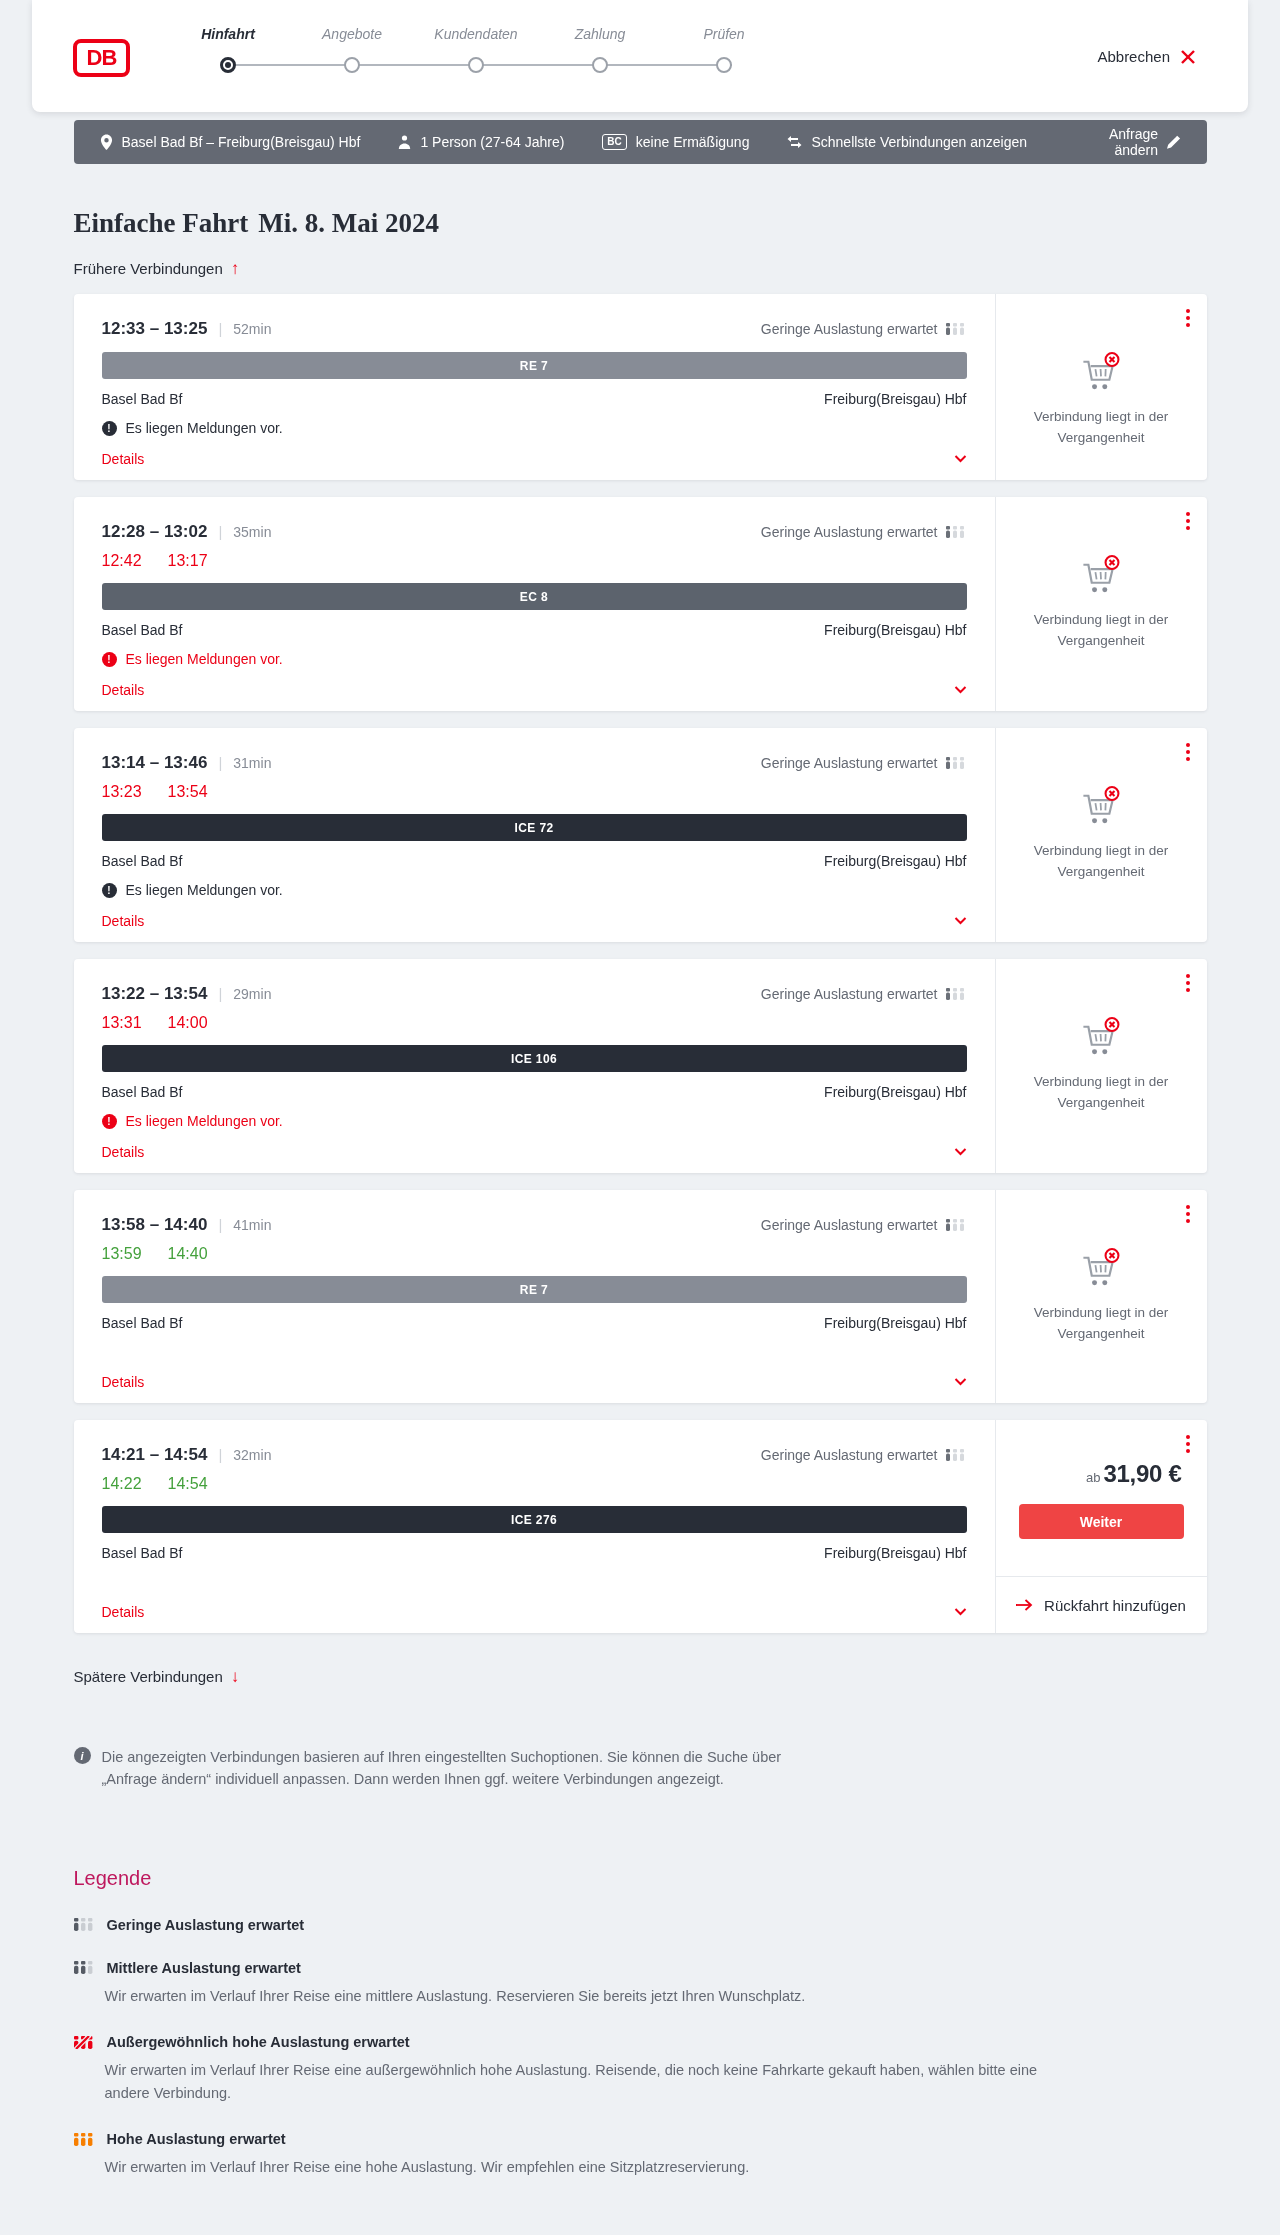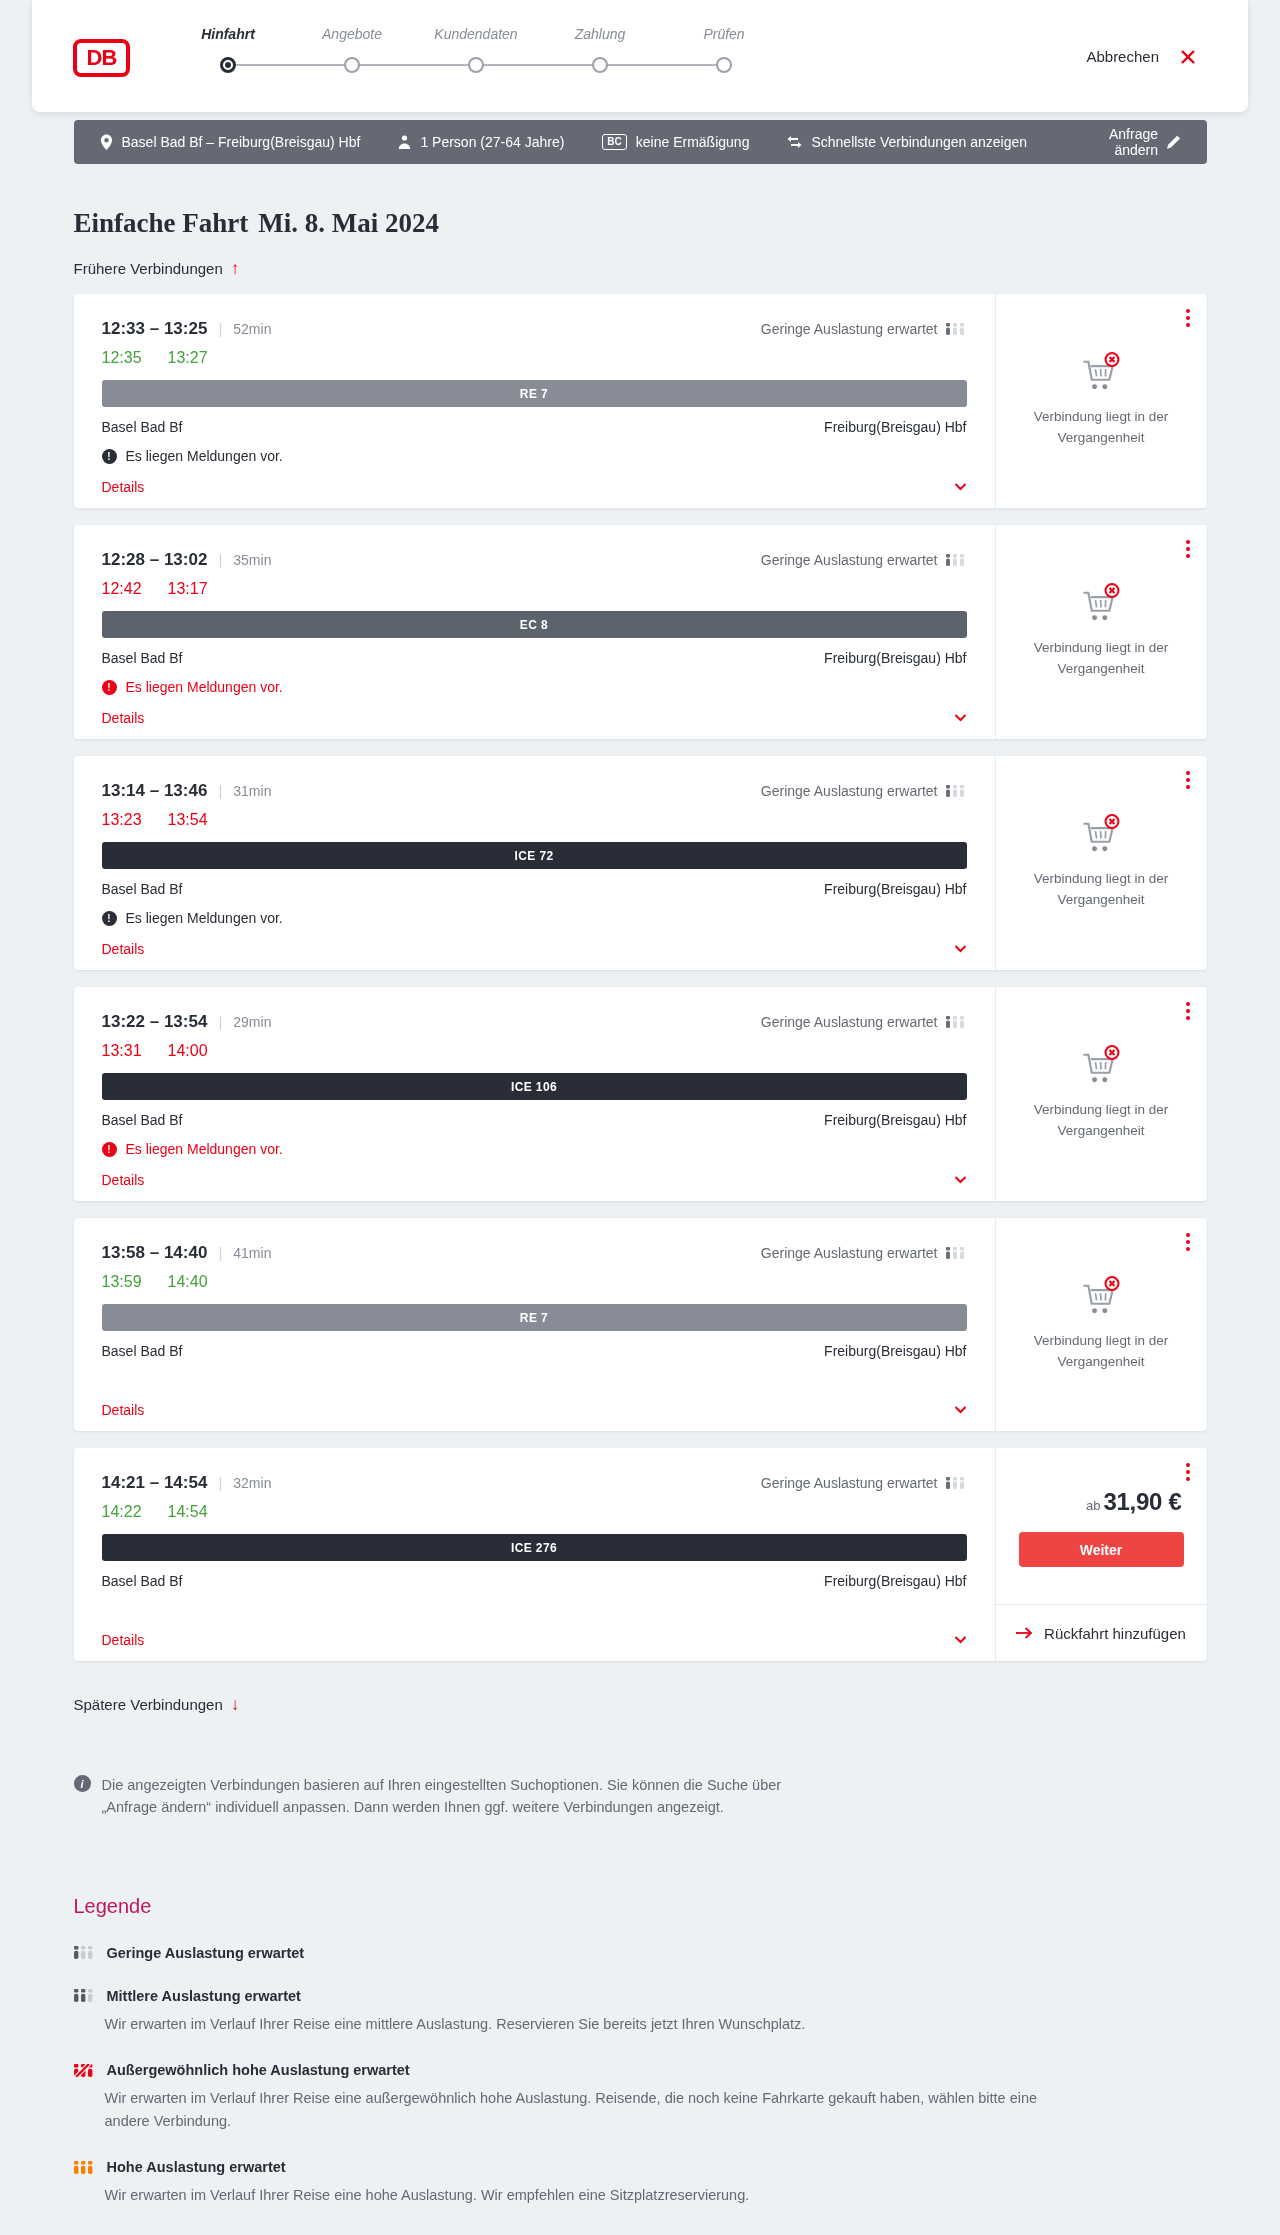--- a/index.html
+++ b/index.html
@@ -30,21 +30,21 @@
   .step-track { position:relative; align-self:stretch; height:18px; display:flex; align-items:center; justify-content:center; }
   .step:not(:first-child) .step-track::before {
     content:""; position:absolute; left:-54px; right:54px; top:8px; height:2px; background:#b2b7be;
   }
   .step-dot {
     position:relative; z-index:1; width:16px; height:16px; border-radius:50%;
     background:#fff; border:2px solid #9ca1a9;
   }
   .step.active .step-dot { border:3px solid #282d37; display:flex; align-items:center; justify-content:center; }
   .step.active .step-dot::after { content:""; width:6px; height:6px; border-radius:50%; background:#282d37; }
-  .cancel { position:absolute; right:52px; top:48px; display:flex; align-items:center; gap:21px; cursor:pointer; }
+  .cancel { position:absolute; right:52px; top:48px; display:flex; align-items:center; gap:10px; cursor:pointer; }
   .cancel-label { font-size:15px; color:#282d37; }
   
   .searchbar {
     width:1133px; margin:8px auto 0; height:44px; border-radius:4px;
     background:#646973; color:#fff; font-size:14px;
     display:flex; align-items:center; gap:38px; padding:0 26px;text-align:right;
   }
   .sb-item { display:flex; align-items:center; gap:9px; white-space:nowrap; }
   .bc-badge {
     border:1.5px solid #fff; border-radius:3px; font-size:10px; font-weight:700;
@@ -236,24 +236,20 @@
                 </g>
             <g fill="#d6d9dd">
               <rect x="8" y="0" width="4" height="3.4" rx="1"></rect>
                   <rect x="8" y="4.6" width="4" height="7.4" rx="1.6"></rect>
               <rect x="15" y="0" width="4" height="3.4" rx="1"></rect>
                   <rect x="15" y="4.6" width="4" height="7.4" rx="1.6"></rect>
             </g>
           </svg>
         </span>
       </div>
-      <div class="rt-row rt-green">
-        <span>12:35</span>
-        <span>13:27</span>
-      </div>
       <div class="train-bar bar-re">RE 7</div>
       <div class="stations">
         <span>Basel Bad Bf</span>
         <span>Freiburg(Breisgau) Hbf</span>
       </div>
       <div class="msg msg-info">
         <span class="msg-badge">!</span>
         <span>Es liegen Meldungen vor.</span>
       </div>
       <div class="details">

